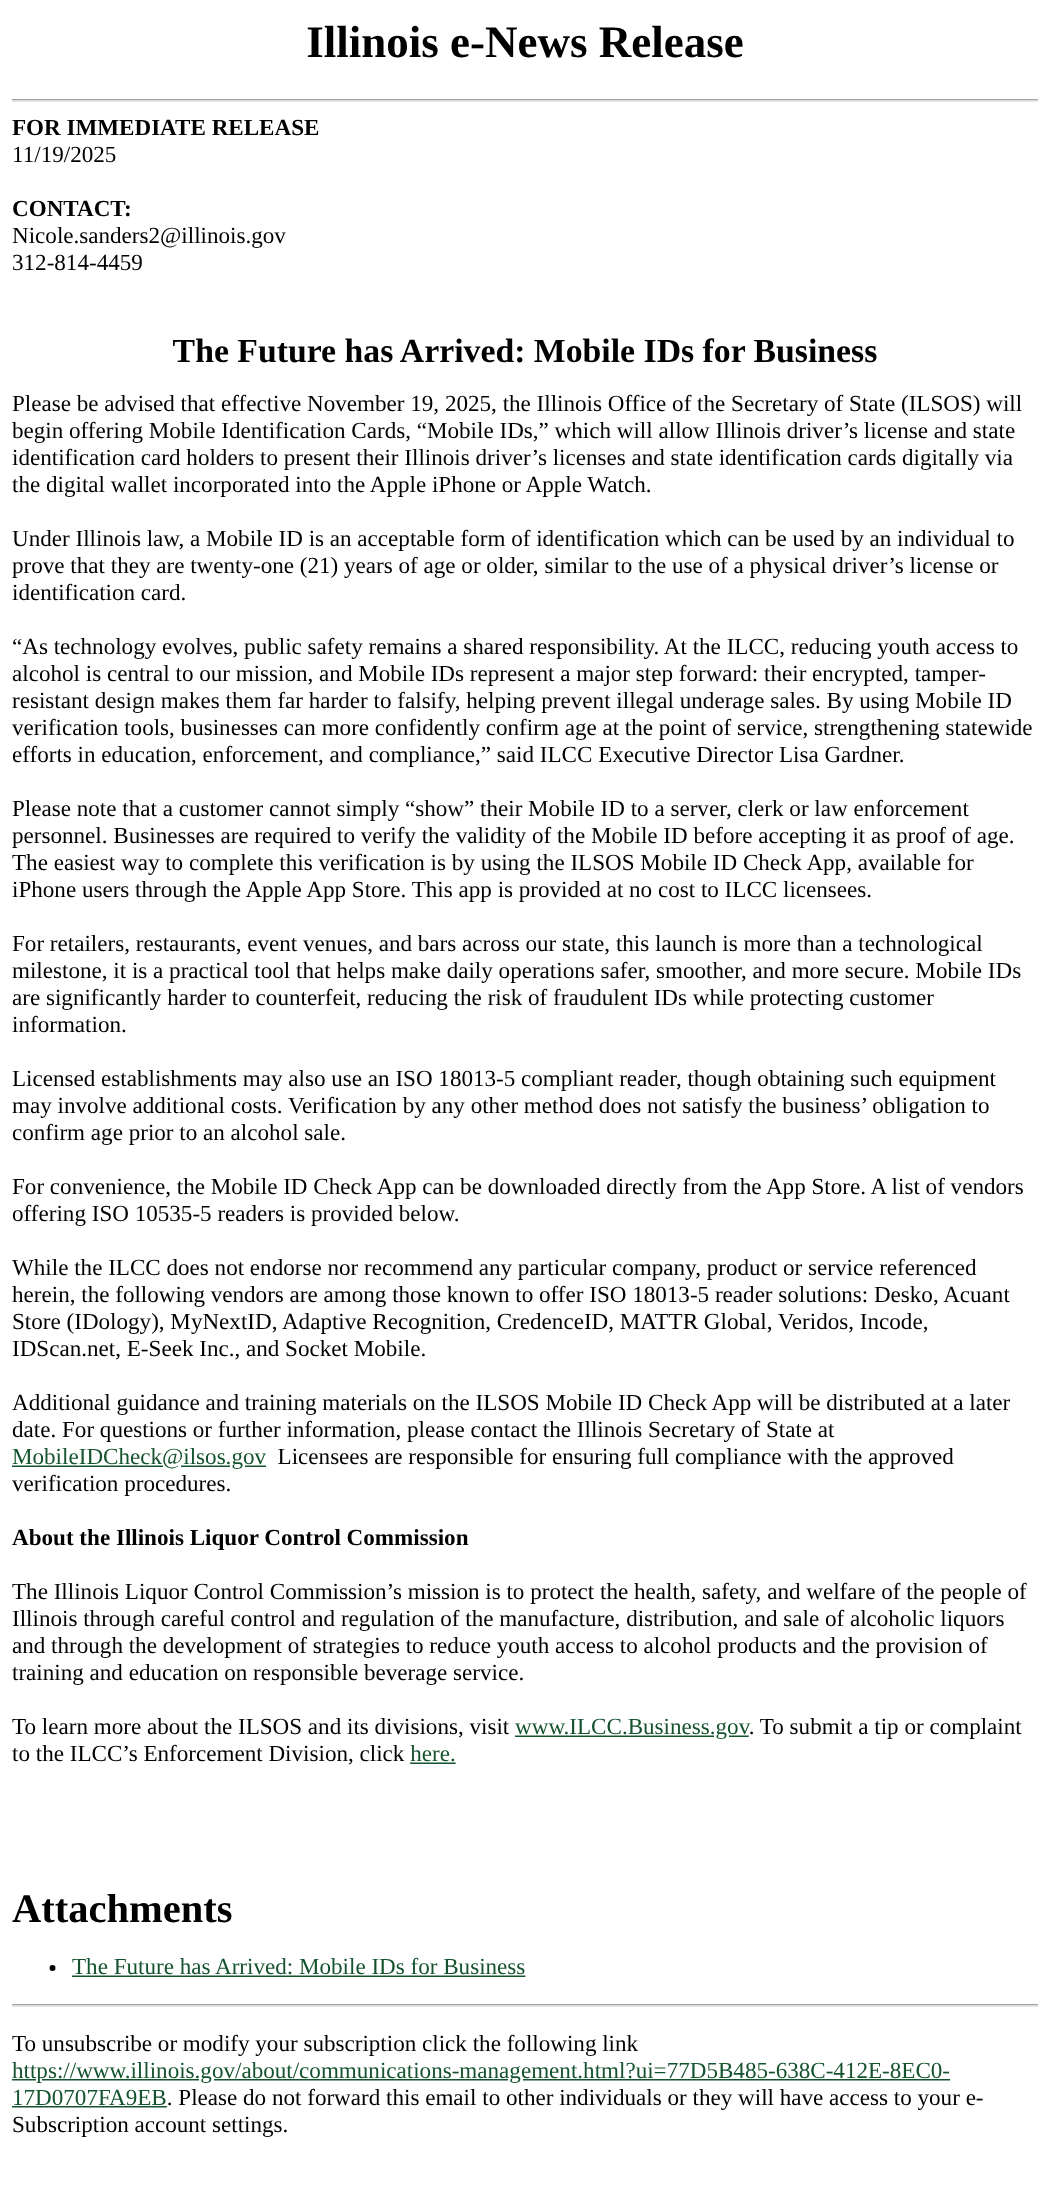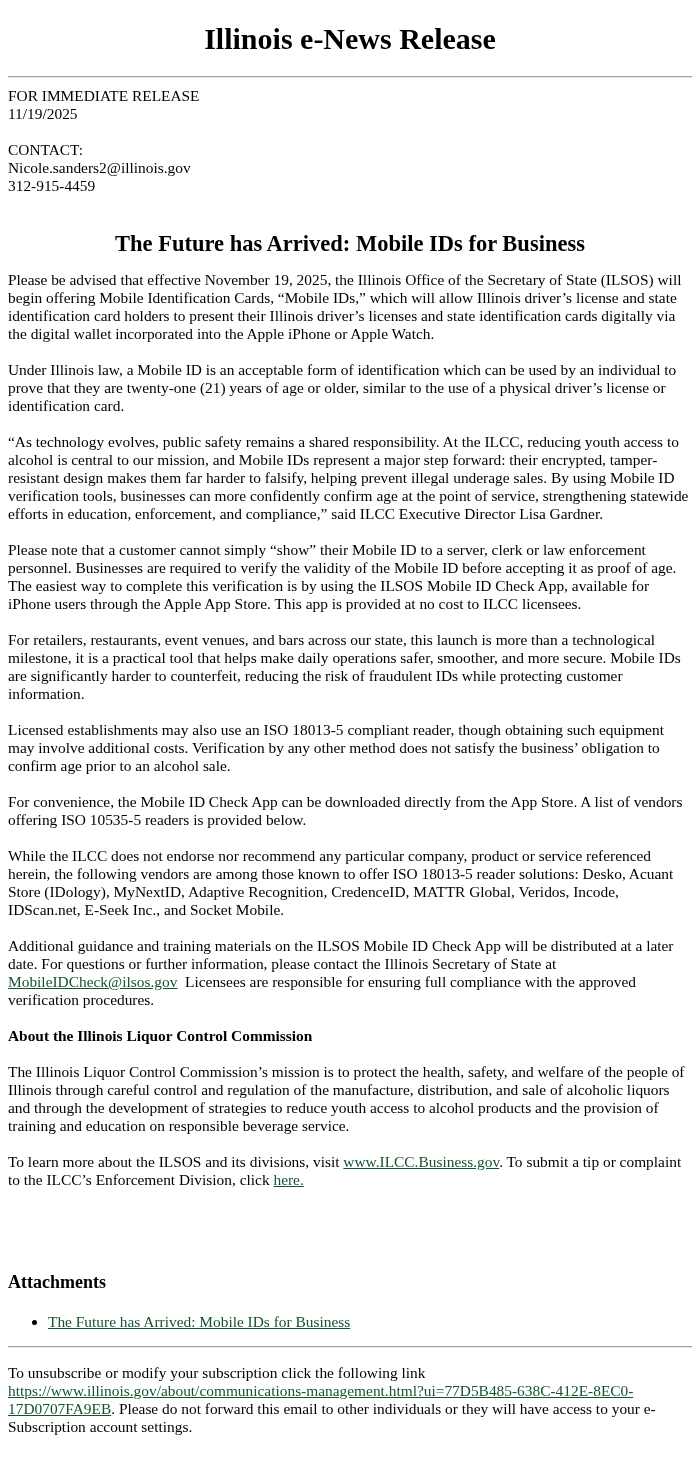--- a/index.html
+++ b/index.html
@@ -15,32 +15,32 @@
       color: #000000;
     }
     .wrap {
       padding: 0 8px;
     }
     h1.banner {
       text-align: center;
       font-size: 30px;
       font-weight: bold;
       margin: 0;
-      padding-top: 22px;
+      padding-top: 12px;
       height: 46px;
       line-height: 34px;
     }
     hr.rule {
       border: none;
       border-top: 1px solid #a0a0a0;
       border-bottom: 1px solid #e8e8e8;
       margin: 8px 0 9px 0;
     }
     .meta-label {
-      font-weight: normal;
+      font-weight: bold;
     }
     .meta-block {
       margin: 0 0 18px 0;
     }
     h2.headline {
       text-align: center;
       font-size: 22.5px;
       font-weight: bold;
       margin: 36px 0 14px 0;
       line-height: 26px;
@@ -50,21 +50,21 @@
     }
     p.about-title {
       font-weight: bold;
       margin: 0 0 18px 0;
     }
     a.link {
       color: #14532d;
       text-decoration: underline;
     }
     h2.attach-title {
-      font-size: 18px;
+      font-size: 27px;
       font-weight: bold;
       margin: 80px 0 17px 0;
       line-height: 26px;
     }
     ul.attach-list {
       margin: 0 0 14px 0;
       padding-left: 40px;
     }
     ul.attach-list li {
       line-height: 20px;
@@ -89,21 +89,21 @@
   <hr class="rule">
 
   <div class="meta-block">
     <div class="meta-label">FOR IMMEDIATE RELEASE</div>
     <div>11/19/2025</div>
   </div>
 
   <div class="meta-block">
     <div class="meta-label">CONTACT:</div>
     <div>Nicole.sanders2@illinois.gov</div>
-    <div>312-915-4459</div>
+    <div>312-814-4459</div>
   </div>
 
   <h2 class="headline">The Future has Arrived: Mobile IDs for Business</h2>
 
   <p class="para">Please be advised that effective November 19, 2025, the Illinois Office of the Secretary of State (ILSOS) will begin offering Mobile Identification Cards, “Mobile IDs,” which will allow Illinois driver’s license and state identification card holders to present their Illinois driver’s licenses and state identification cards digitally via the digital wallet incorporated into the Apple iPhone or Apple Watch.</p>
   <p class="para">Under Illinois law, a Mobile ID is an acceptable form of identification which can be used by an individual to prove that they are twenty-one (21) years of age or older, similar to the use of a physical driver’s license or identification card.</p>
   <p class="para">“As technology evolves, public safety remains a shared responsibility. At the ILCC, reducing youth access to alcohol is central to our mission, and Mobile IDs represent a major step forward: their encrypted, tamper-resistant design makes them far harder to falsify, helping prevent illegal underage sales. By using Mobile ID verification tools, businesses can more confidently confirm age at the point of service, strengthening statewide efforts in education, enforcement, and compliance,” said ILCC Executive Director Lisa Gardner.</p>
   <p class="para">Please note that a customer cannot simply “show” their Mobile ID to a server, clerk or law enforcement personnel. Businesses are required to verify the validity of the Mobile ID before accepting it as proof of age. The easiest way to complete this verification is by using the ILSOS Mobile ID Check App, available for iPhone users through the Apple App Store. This app is provided at no cost to ILCC licensees.</p>
   <p class="para">For retailers, restaurants, event venues, and bars across our state, this launch is more than a technological milestone, it is a practical tool that helps make daily operations safer, smoother, and more secure. Mobile IDs are significantly harder to counterfeit, reducing the risk of fraudulent IDs while protecting customer information.</p>
   <p class="para">Licensed establishments may also use an ISO 18013-5 compliant reader, though obtaining such equipment may involve additional costs. Verification by any other method does not satisfy the business’ obligation to confirm age prior to an alcohol sale.</p>

